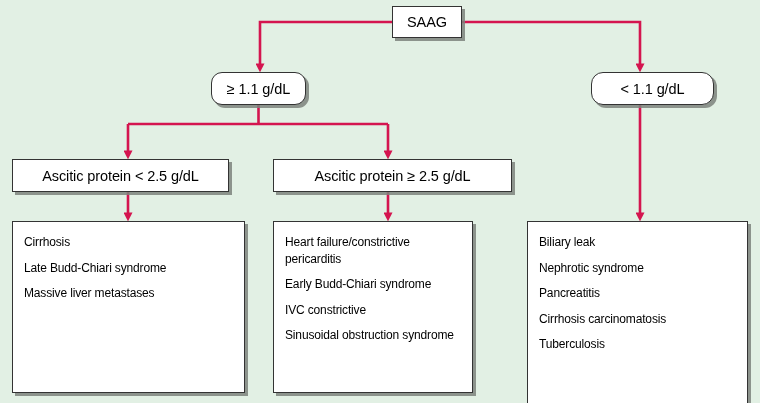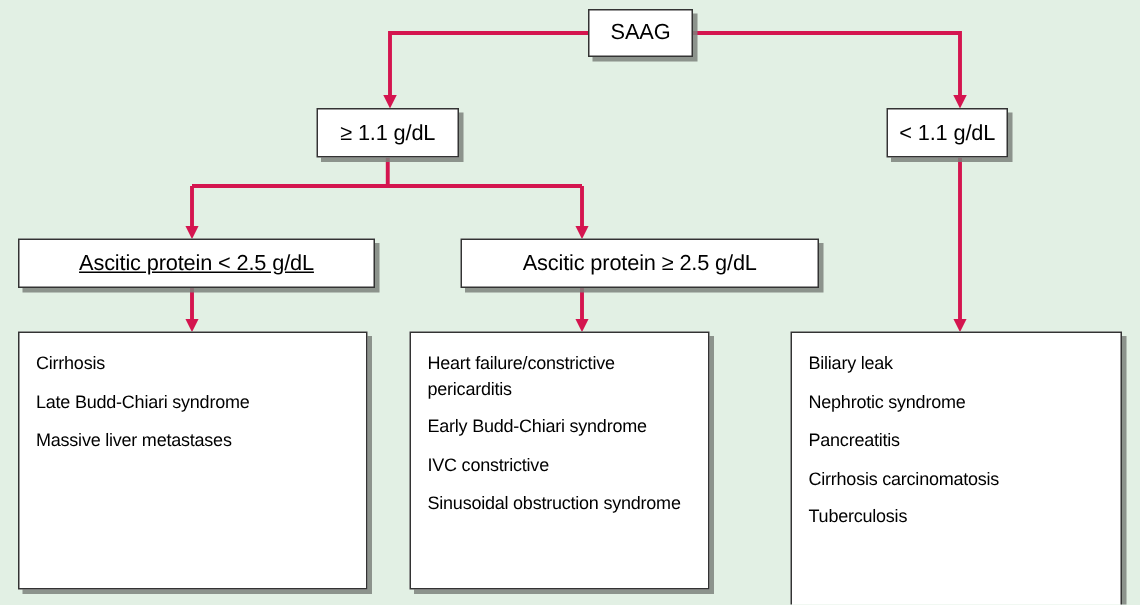--- a/index.html
+++ b/index.html
@@ -50,24 +50,24 @@
     line-height: 16.5px;
   }
   .list-item {
     margin: 0 0 9px 0;
     letter-spacing: -0.15px;
   }
   .list-item:last-child { margin-bottom: 0; }
 
   
   #n-saag      { left: 392px; top: 6px;   width: 70px;  height: 32px; }
-  #n-high      { left: 211px; top: 72px;  width: 95px;  height: 33px; }
-  #n-low       { left: 591px; top: 72px;  width: 81px;  height: 33px; }
-  #n-prot-lt   { left: 12px;  top: 159px; width: 238px; height: 33px; text-decoration: underline; }
-  #n-prot-ge   { left: 273px; top: 159px; width: 239px; height: 33px; margin-left: 34px; }
+  #n-high      { left: 211px; top: 72px;  width: 95px;  height: 33px; border-radius: 11px; }
+  #n-low       { left: 591px; top: 72px;  width: 123px;  height: 33px; border-radius: 12px; }
+  #n-prot-lt   { left: 12px;  top: 159px; width: 217px; height: 33px; }
+  #n-prot-ge   { left: 273px; top: 159px; width: 239px; height: 33px; }
   #n-list-1    { left: 12px;  top: 221px; width: 233px; height: 172px; }
   #n-list-2    { left: 273px; top: 221px; width: 200px; height: 172px; }
   #n-list-3    { left: 527px; top: 221px; width: 221px; height: 204px; }
 </style>
 </head>
 <body>
 
 <div id="chart">
 
   <svg class="connectors" viewBox="0 0 760 403">

